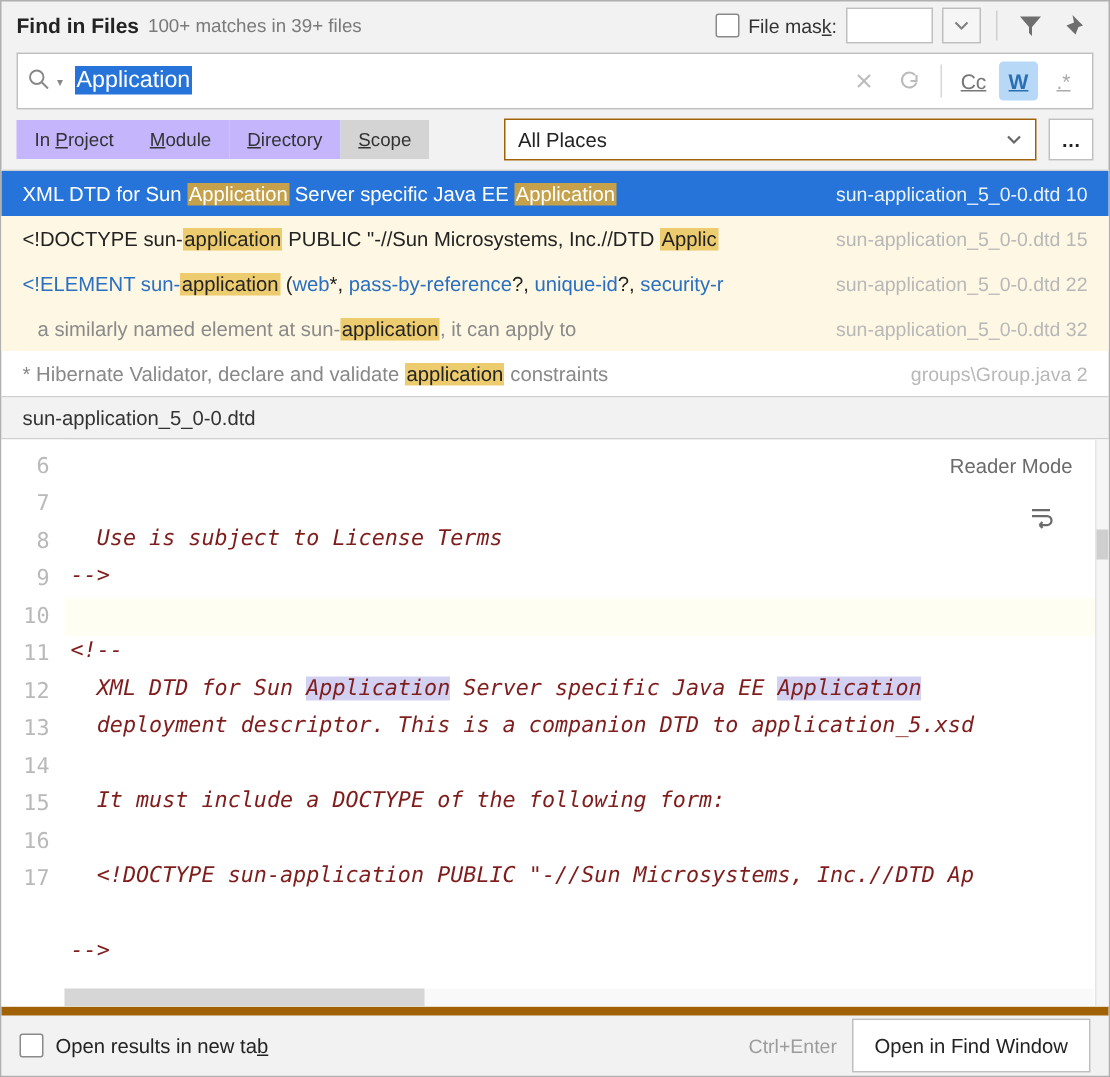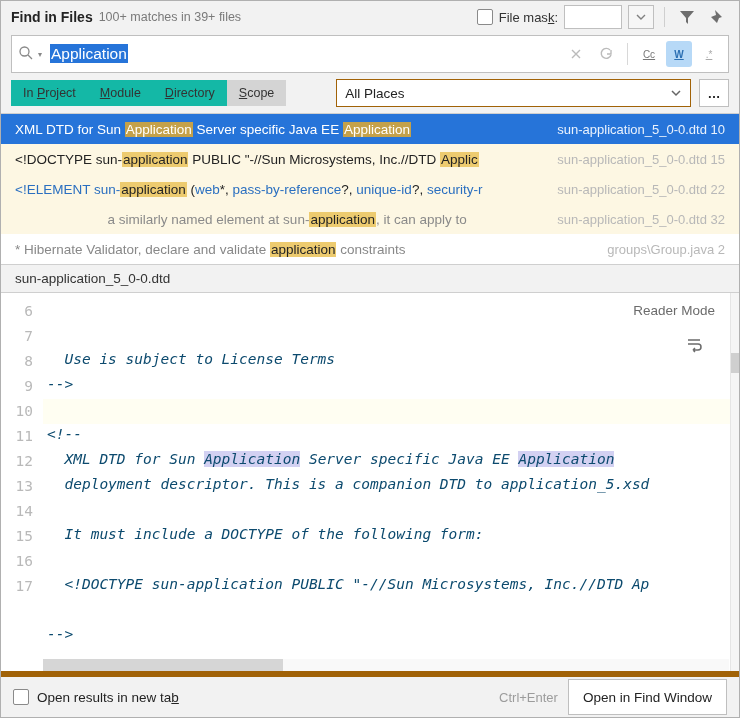--- a/index.html
+++ b/index.html
@@ -79,41 +79,41 @@
     font-family: inherit;
   }
   .search-sel {
     background: #2674d9;
     color: #fff;
     padding: 1px 1px;
   }
   .opt-box {
     height: 26px; min-width:26px;
     display:flex; align-items:center; justify-content:center;
-    font-size: 10px;
+    font-size: 14px;
     color:#777;
     border-radius:3px;
     padding: 0 4px;
     text-decoration: underline;
   }
   .opt-box.active { background:#b7d9f7; color:#2b6fb3; font-weight:600;}
   .cc-txt { font-family: "Segoe UI", sans-serif; }
   .opt-sep { width:1px; height:22px; background:#d8d8d8; margin: 0 4px;}
   
   .tabs-row {
     display:flex; align-items:center;
     padding: 0 10px 6px 10px;
     gap: 0;
   }
   .tab {
     padding: 6px 12px 6px 12px;
     font-size: 12.5px;
     cursor:pointer;
     color:#333;
-    background: #14b8a6;
+    background: #c4b5fd;
   }
   .tab.sel {
     background: #d4d4d4;
   }
   .tab .sp { text-decoration: underline; }
   .scope-combo {
     margin-left:50px;
     flex: 1 1 auto;
     height: 28px;
     border:1px solid #a16207;
@@ -188,21 +188,21 @@
     text-align: right;
     color:#b9b9b9;
     padding: 6px 10px 0 0;
     user-select:none;
     background:#fff;
   }
   .gutter div { height: 25px; line-height:25px;}
   .code {
     flex:1 1 auto;
     padding: 6px 0 0 4px;
-    color:#0c4a6e;
+    color:#7f1d1d;
     font-style: italic;
     position:relative;
     white-space: pre;
   }
   .code .line { height:25px; line-height:25px; }
   .hl-prev-on { background:#d3d1f2; }
   .current-line-bg {
     position:absolute;
     left:0; right:8px;
     top: calc(6px + 4*25px);
@@ -360,21 +360,21 @@
       </div>
       <div class="res-row yellow">
         <span class="text"><span>&lt;!DOCTYPE sun-</span><span class="hl-y">application</span><span> PUBLIC "-//Sun Microsystems, Inc.//DTD </span><span class="hl-y">Applic</span></span>
         <span class="loc">sun-application_5_0-0.dtd 15</span>
       </div>
       <div class="res-row yellow">
         <span class="text"><span class="code-blue">&lt;!ELEMENT sun-</span><span class="hl-y">application</span><span> (</span><span class="code-blue">web</span><span>*, </span><span class="code-blue">pass-by-reference</span><span>?, </span><span class="code-blue">unique-id</span><span>?, </span><span class="code-blue">security-r</span></span>
         <span class="loc">sun-application_5_0-0.dtd 22</span>
       </div>
       <div class="res-row yellow">
-        <span class="text" style="padding-left: 10px; text-align: center;"><span class="dim">a similarly named element at sun-</span><span class="hl-y">application</span><span class="dim">, it can apply to</span></span>
+        <span class="text" style="padding-left: 10px;"><span class="dim">a similarly named element at sun-</span><span class="hl-y">application</span><span class="dim">, it can apply to</span></span>
         <span class="loc">sun-application_5_0-0.dtd 32</span>
       </div>
       <div class="res-row">
         <span class="text"><span class="gray-txt">* Hibernate Validator, declare and validate </span><span class="hl-y">application</span><span class="gray-txt"> constraints</span></span>
         <span class="loc">groups\Group.java 2</span>
       </div>
     </div>
 
   <div class="file-label-row">
     <span class="nm">sun-application_5_0-0.dtd</span>

